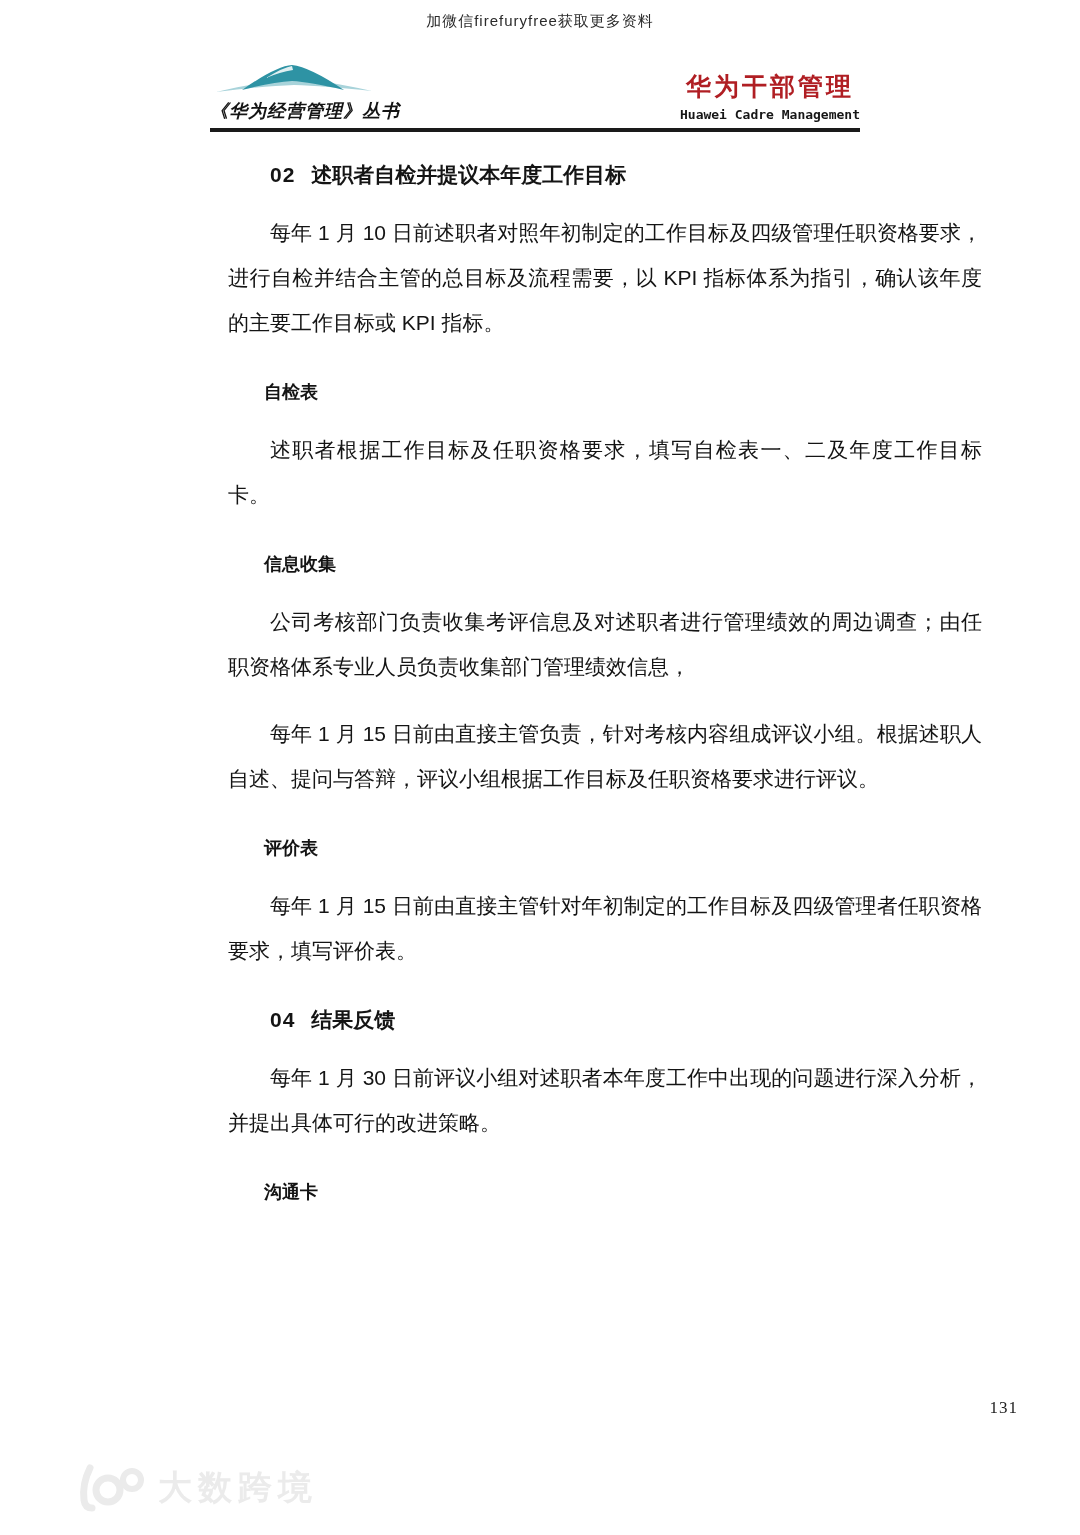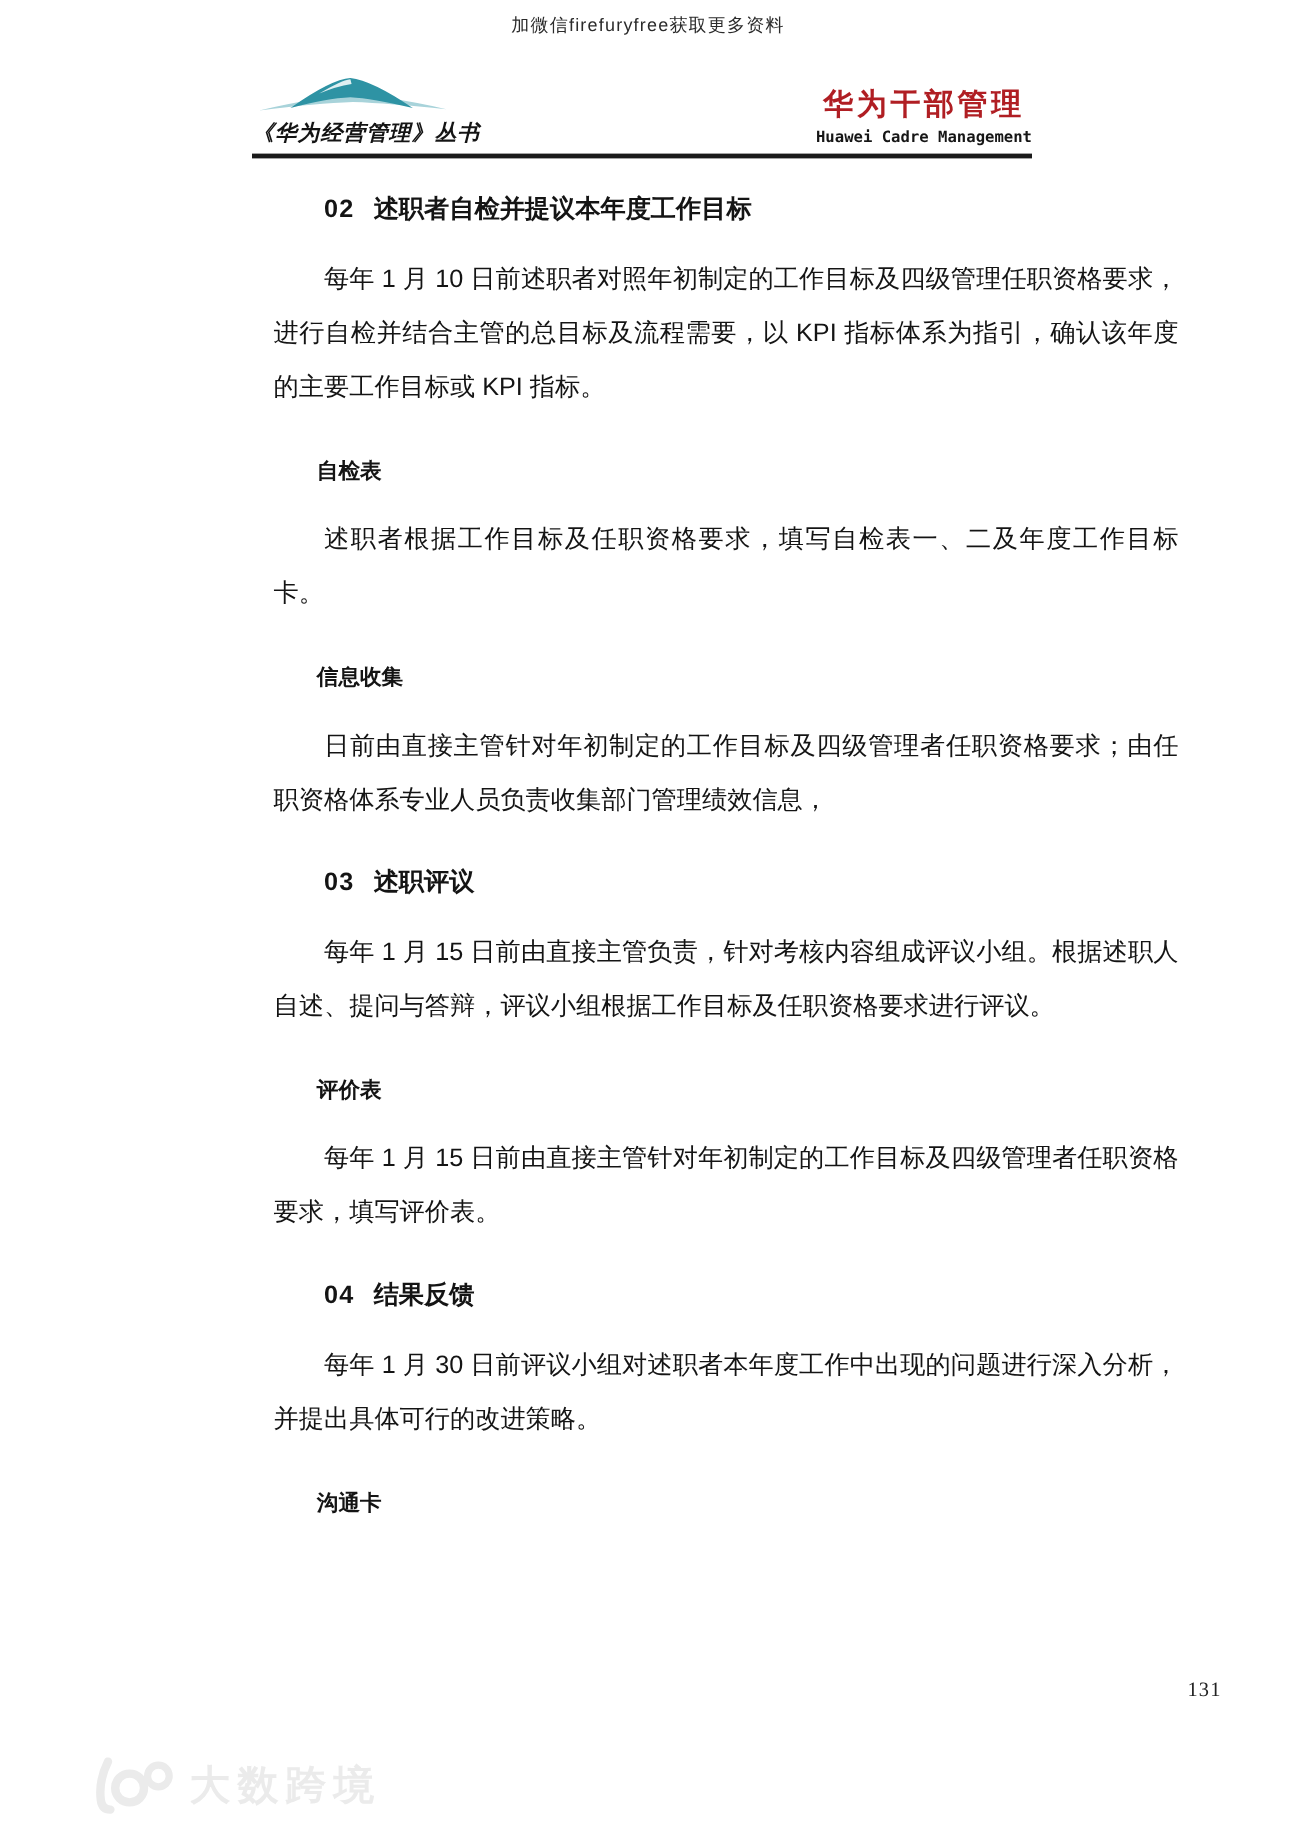--- a/index.html
+++ b/index.html
@@ -75,22 +75,21 @@
       <div class="book-title-en">Huawei Cadre Management</div>
     </div>
   </div>
 
   <div class="content">
       <h3 class="sec"><span class="num">02</span><span>述职者自检并提议本年度工作目标</span></h3>
       <p class="para">每年 1 月 10 日前述职者对照年初制定的工作目标及四级管理任职资格要求，进行自检并结合主管的总目标及流程需要，以 KPI 指标体系为指引，确认该年度的主要工作目标或 KPI 指标。</p>
       <h4 class="sub">自检表</h4>
       <p class="para">述职者根据工作目标及任职资格要求，填写自检表一、二及年度工作目标卡。</p>
       <h4 class="sub">信息收集</h4>
-      <p class="para">日前由直接主管针对年初制定的工作目标及四级管理者任职资格要求；由任职资格体系专业人员负责收集部门管理绩效信息，</p>
-      <h3 class="sec"><span class="num">03</span><span>述职评议</span></h3>
+      <p class="para">公司考核部门负责收集考评信息及对述职者进行管理绩效的周边调查；由任职资格体系专业人员负责收集部门管理绩效信息，</p>
       <p class="para">每年 1 月 15 日前由直接主管负责，针对考核内容组成评议小组。根据述职人自述、提问与答辩，评议小组根据工作目标及任职资格要求进行评议。</p>
       <h4 class="sub">评价表</h4>
       <p class="para">每年 1 月 15 日前由直接主管针对年初制定的工作目标及四级管理者任职资格要求，填写评价表。</p>
       <h3 class="sec"><span class="num">04</span><span>结果反馈</span></h3>
       <p class="para">每年 1 月 30 日前评议小组对述职者本年度工作中出现的问题进行深入分析，并提出具体可行的改进策略。</p>
       <h4 class="sub">沟通卡</h4>
     </div>
 
   <div class="page-number">131</div>
 

